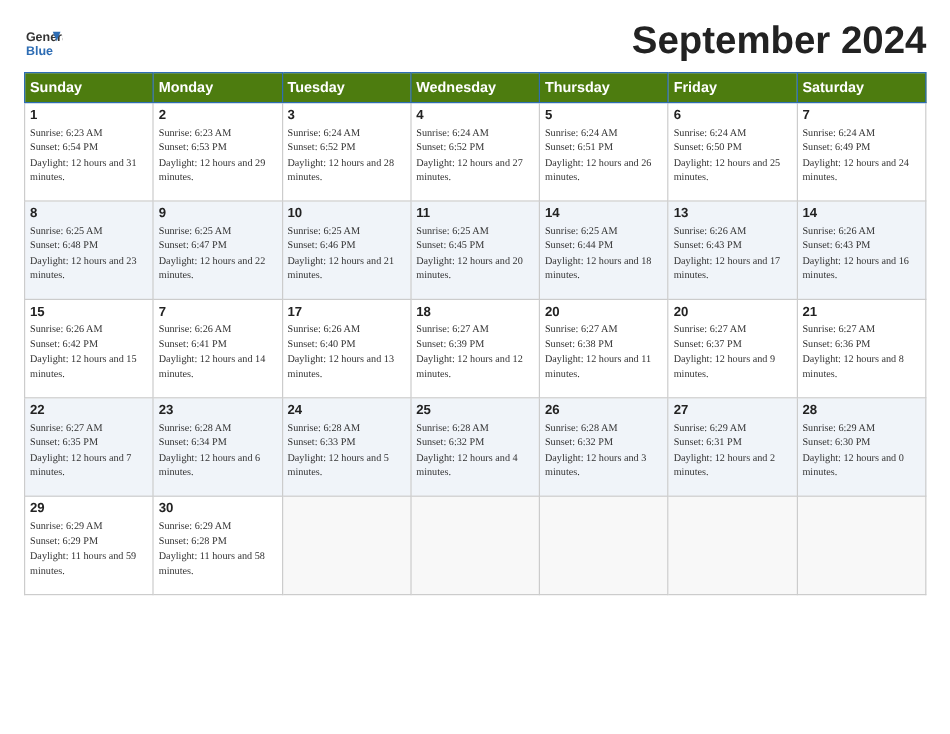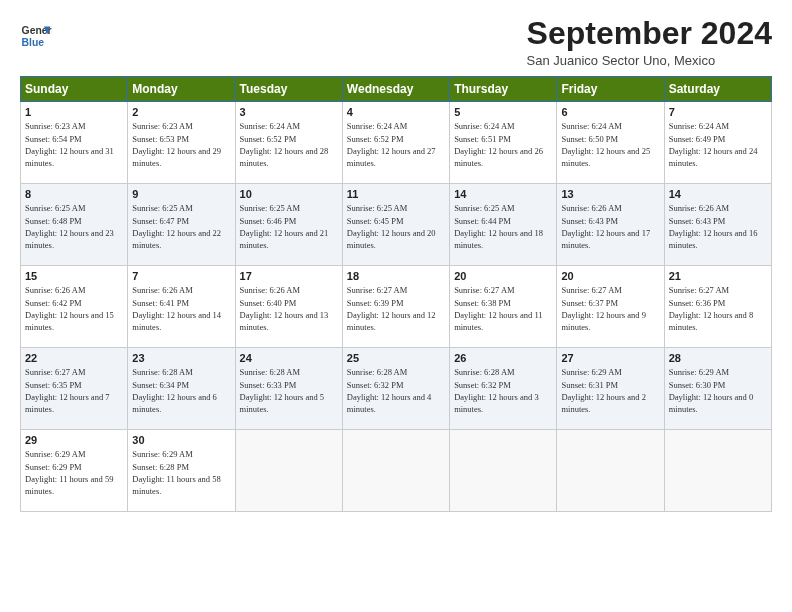--- a/index.html
+++ b/index.html
@@ -97,21 +97,20 @@
   <div class="header">
     <div class="logo">
       <svg class="logo-icon" viewBox="0 0 40 40">
         <text x="2" y="18" font-size="13" font-weight="bold" fill="#333">General</text>
         <text x="2" y="32" font-size="13" font-weight="bold" fill="#2e6db4">Blue</text>
         <polygon points="30,8 38,8 34,18" fill="#2e6db4"></polygon>
       </svg>
     </div>
     <div class="title-block">
       <div class="main-title">September 2024</div>
-      <div class="subtitle">San Juanico Sector Uno, Mexico</div>
     </div>
   </div>
 
   <table>
     <thead>
       <tr>
         <th>Sunday</th>
         <th>Monday</th>
         <th>Tuesday</th>
         <th>Wednesday</th>

